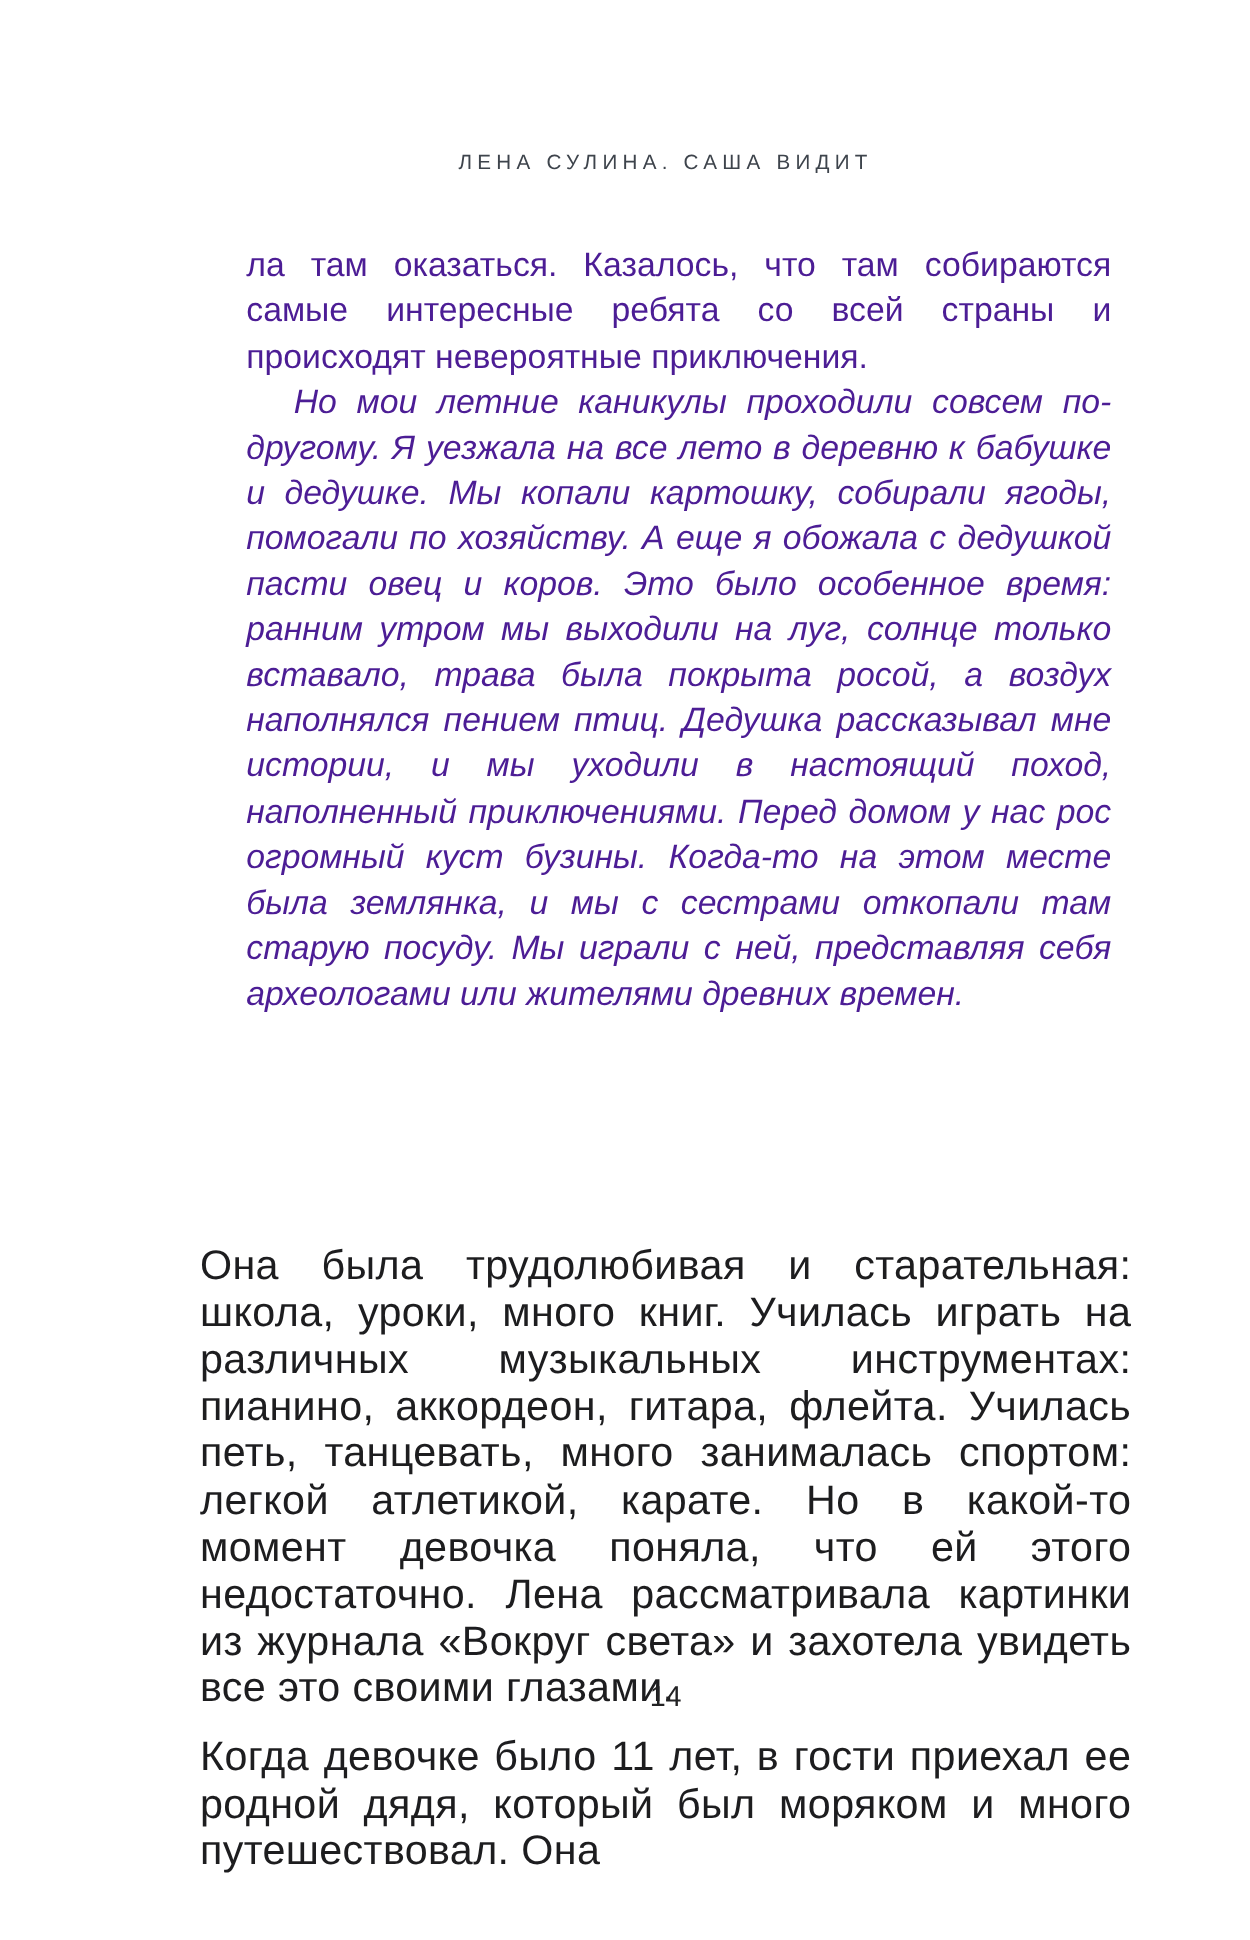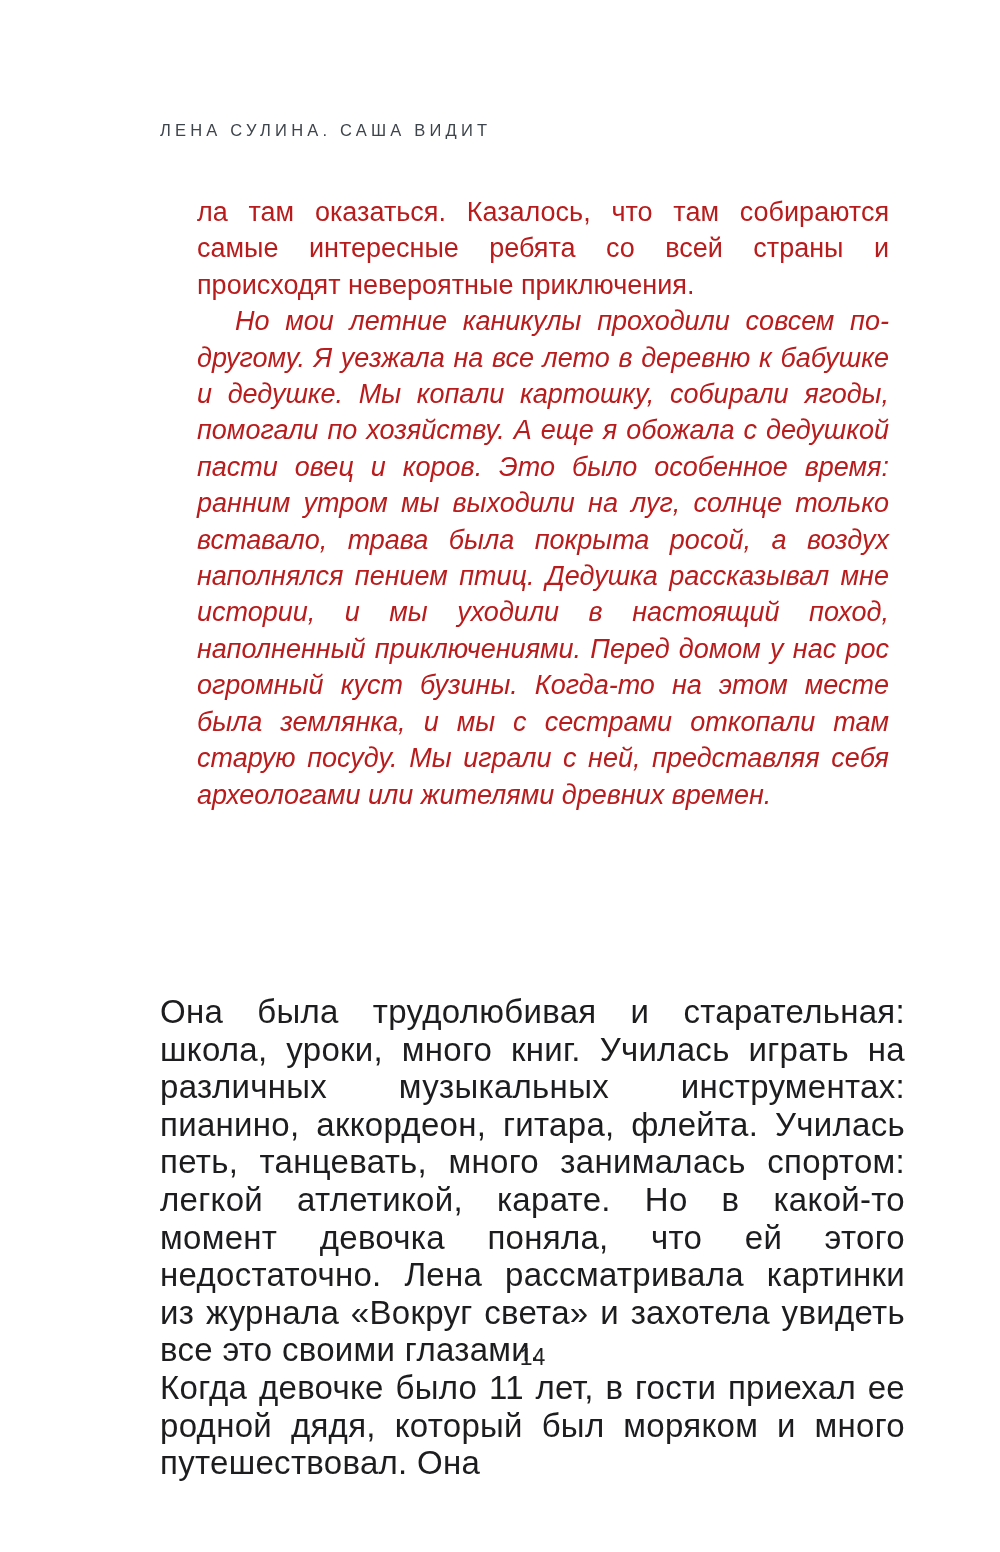--- a/index.html
+++ b/index.html
@@ -14,36 +14,36 @@
     background: #ffffff;
     font-family: "Liberation Sans", sans-serif;
     color: #1d1d1f;
     overflow: hidden;
   }
   .running-header {
     position: absolute;
     top: 121px;
     left: 160px;
     width: 745px;
-    text-align: left;
+    text-align: center;
     font-size: 16.5px;
     font-weight: 400;
     letter-spacing: 4.2px;
     color: #3e444c;
     white-space: nowrap;
   }
   .quote-block {
     position: absolute;
     top: 194px;
     left: 197px;
     width: 692px;
     font-size: 27px;
     line-height: 36.4px;
     text-align: justify;
-    color: #b91c1c;
+    color: #4c1d95;
   }
   .quote-block p {
     margin: 0;
     hyphens: manual;
   }
   .quote-block p.indent {
     text-indent: 38px;
     font-style: italic;
   }
   .main-text {
@@ -55,20 +55,21 @@
     line-height: 37.6px;
     letter-spacing: 0.3px;
     text-align: justify;
     color: #1d1d1f;
   }
   .main-text p {
     margin: 0;
     hyphens: manual;
   }
   .main-text p + p {
+    margin-top: 17px;
   }
   .page-number {
     position: absolute;
     top: 1344px;
     left: 160px;
     width: 745px;
     text-align: center;
     font-size: 23px;
     color: #222224;
   }

